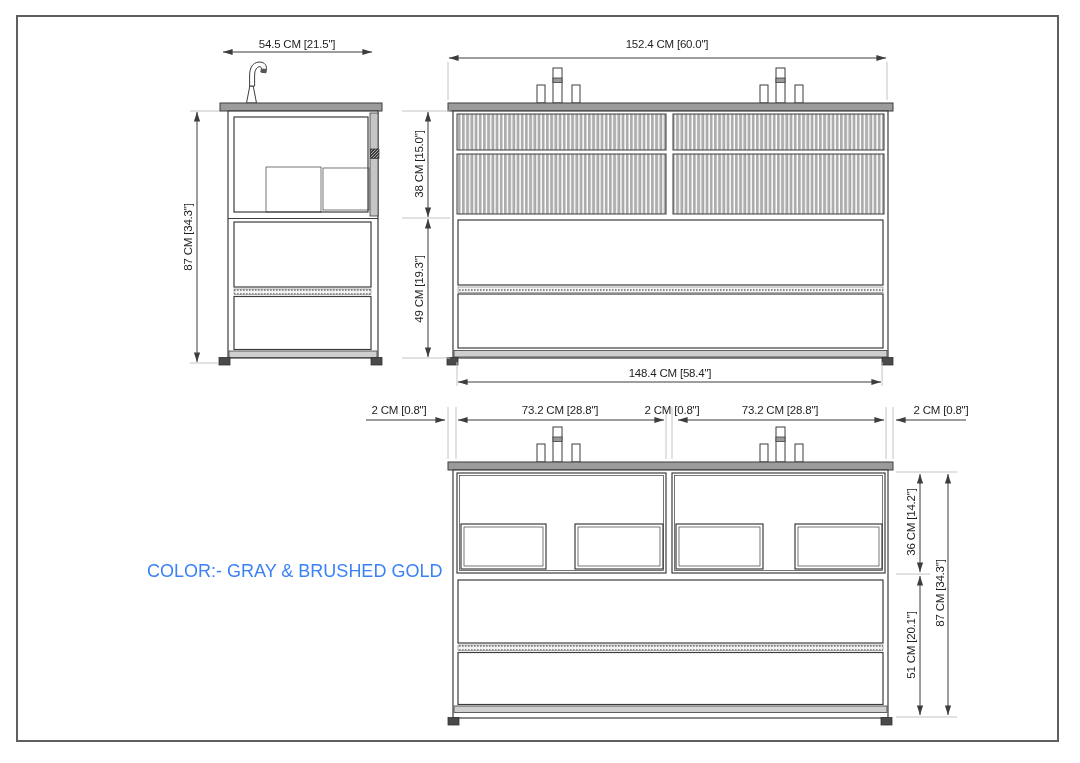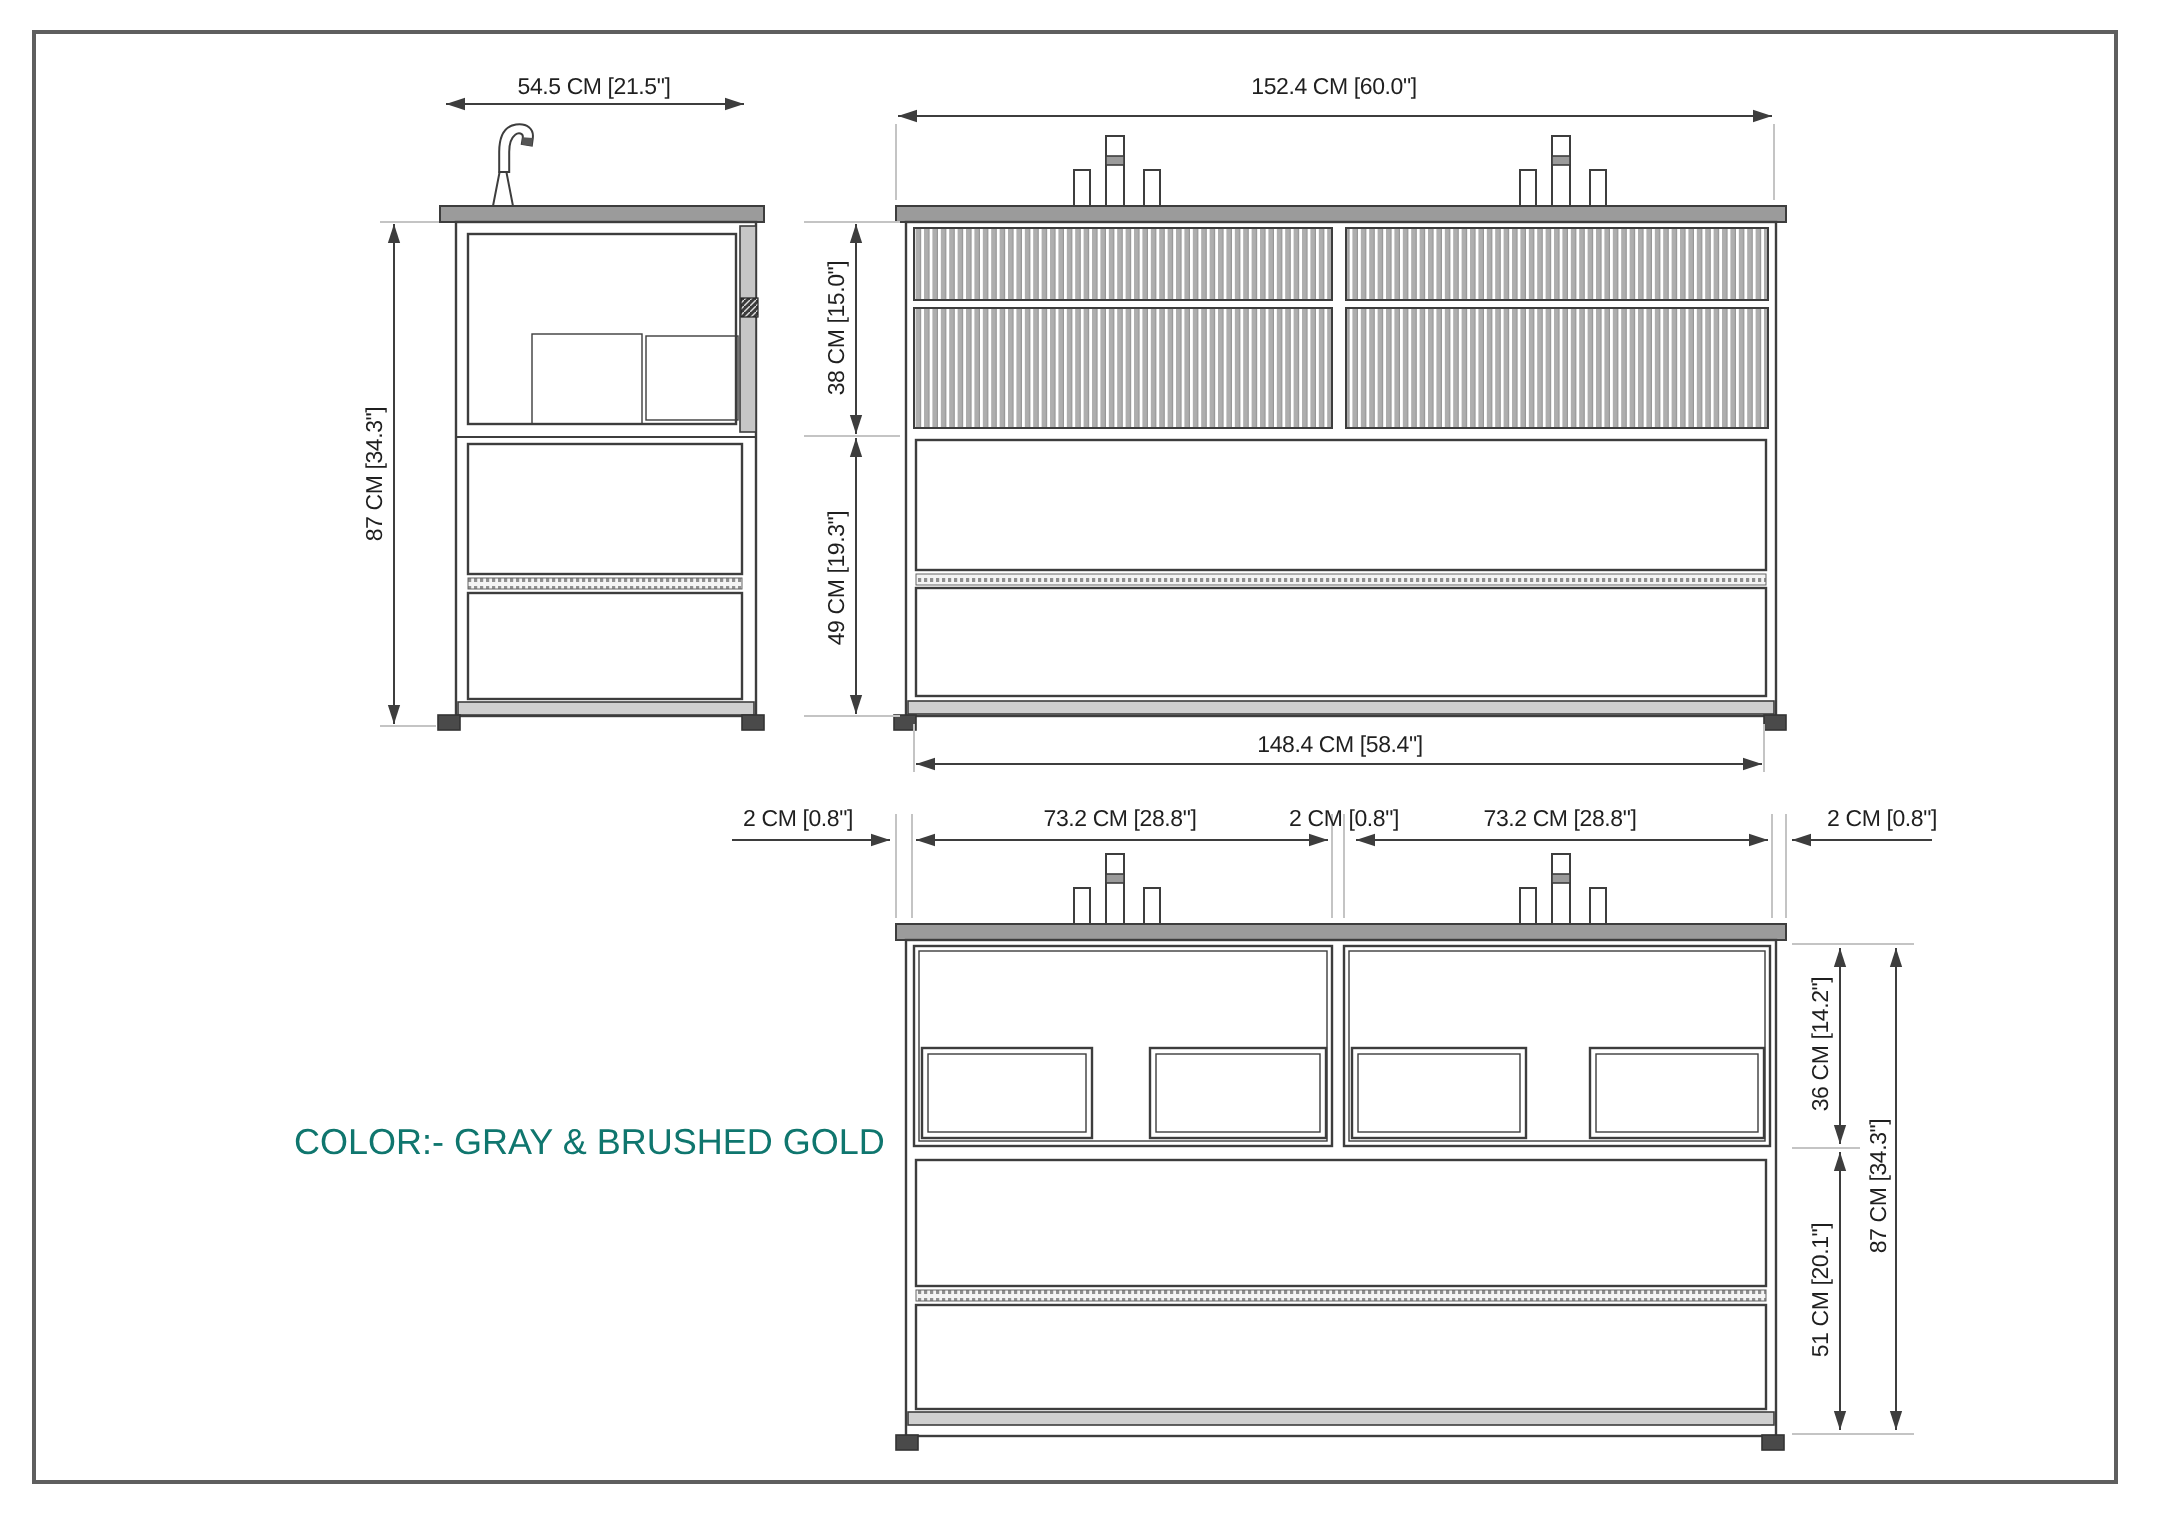--- a/index.html
+++ b/index.html
@@ -4,21 +4,21 @@
 <style>
   html,body{margin:0;padding:0;background:#ffffff;}
   .canvas{position:relative;width:1080px;height:763px;background:#ffffff;overflow:hidden;
           font-family:"Liberation Sans", sans-serif;}
   .frame{position:absolute;left:16px;top:15px;width:1043px;height:727px;
          border:2px solid #5f5f5f;box-sizing:border-box;}
   .drawing-svg{position:absolute;left:0;top:0;}
   .dim{position:absolute;transform:translate(-50%,-50%);font-size:11.5px;letter-spacing:-0.2px;
        color:#1f1f1f;white-space:nowrap;z-index:5;}
   .rot{transform:translate(-50%,-50%) rotate(-90deg);}
-  .note{position:absolute;left:147px;top:561px;font-size:18px;color:#0f766e;
+  .note{position:absolute;left:147px;top:561px;font-size:18px;color:#3b82f6;
         letter-spacing:0px;white-space:nowrap;z-index:5;}
   
   .box{fill:#ffffff;stroke:#3d3d3d;stroke-width:1.2;}
   .thin{fill:none;stroke:#3d3d3d;stroke-width:0.7;}
   .counter{fill:#9b9b9b;stroke:#3d3d3d;stroke-width:1;}
   .shape{fill:#ffffff;stroke:#3d3d3d;stroke-width:1;}
   .foot{fill:#4a4a4a;stroke:#333333;stroke-width:0.8;}
   .dimln{stroke:#3d3d3d;stroke-width:1;fill:none;}
   .ext{stroke:#c4c4c4;stroke-width:1;}
   .ln{stroke:#3d3d3d;stroke-width:1;}

